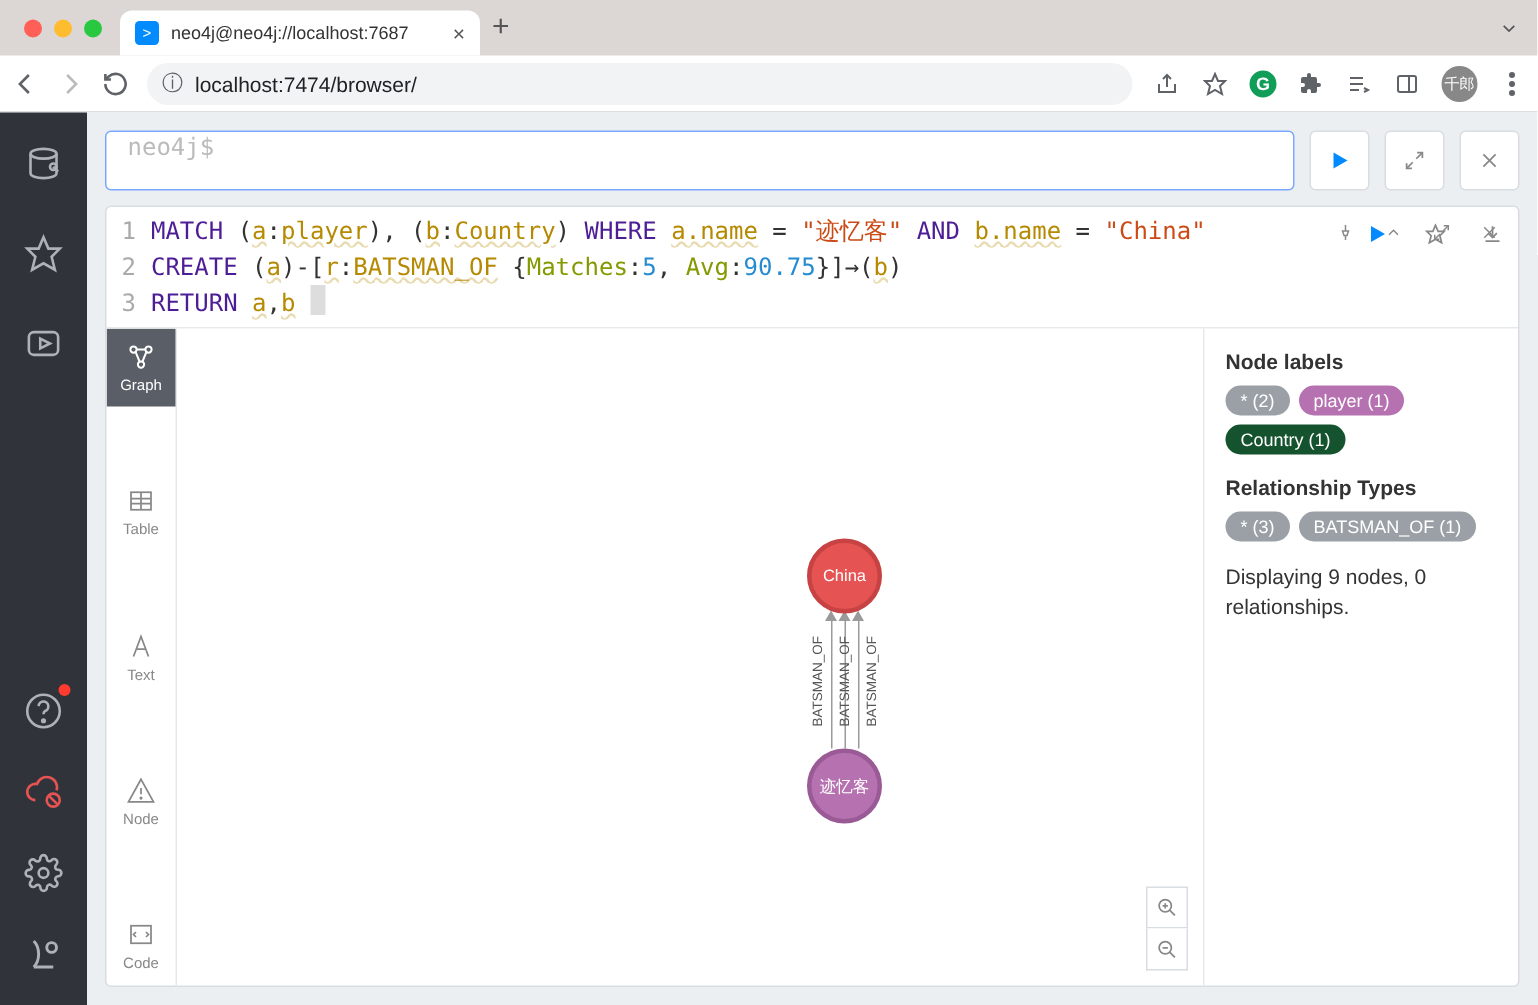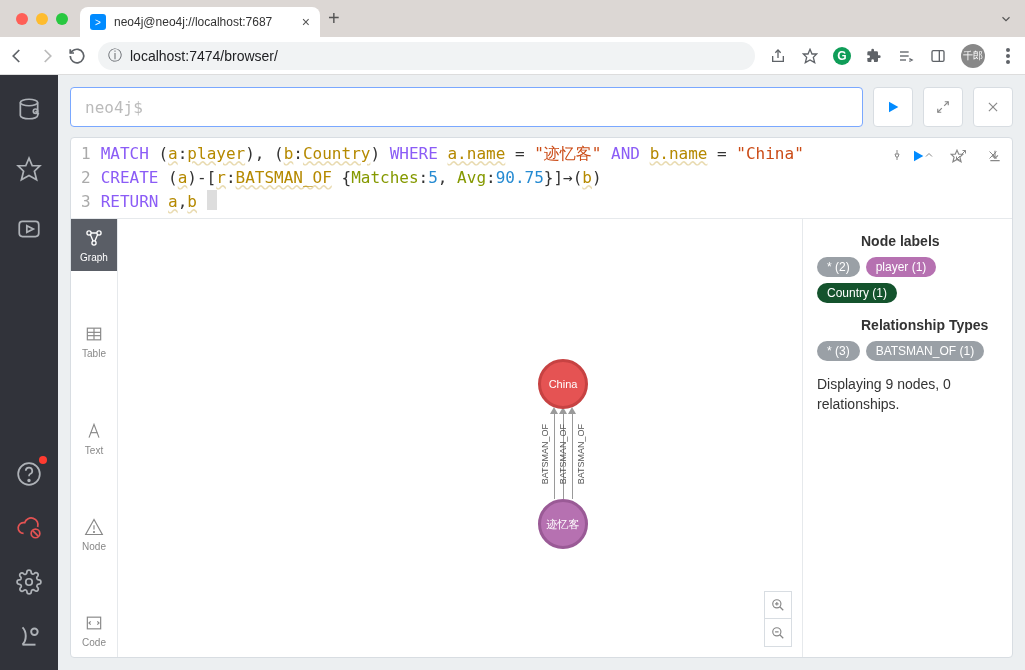--- a/index.html
+++ b/index.html
@@ -37,36 +37,36 @@
 .neo-sidebar .sb-bottom { margin-top:auto; display:flex; flex-direction:column; align-items:center; gap:22px; padding-bottom:18px; }
 .dot-red { position:absolute; top:-2px; right:-2px; width:8px; height:8px; background:#ff3b30; border-radius:50%; }
 .sb-icn svg { stroke:#aeb2b7; }
 .sb-icn.red svg { stroke:#e55353; }
 
 
 .content { flex:1; background:#eceff1; padding:12px; display:flex; flex-direction:column; gap:10px; overflow:hidden; }
 
 
 .query-strip { display:flex; gap:10px; }
-.query-input { flex:1; background:#fff; border:1px solid #7aa8ff; border-radius:4px; height:40px; display:flex; align-items:center; padding:0 14px; }
+.query-input { flex:1; background:#fff; border:1px solid #7aa8ff; border-radius:4px; height:40px; display:flex; padding:0 14px; }
 .query-input .prompt { font-family: "Menlo","Consolas",monospace; font-size:16px; color:#bbb; }
 .sq-btn { width:40px; height:40px; background:#fff; border:1px solid #d8dde2; border-radius:4px; display:flex; align-items:center; justify-content:center; cursor:pointer; color:#888; }
 .sq-btn.play svg { fill:#018bff; }
 
 
 .frame { background:#fff; border:1px solid #d8dde2; border-radius:4px; flex:1; display:flex; flex-direction:column; overflow:hidden; position:relative; }
 .frame-head { height:22px; display:flex; justify-content:flex-end; align-items:center; gap:18px; padding:0 12px; color:#888; position:absolute; top:6px; right:0; z-index:3;}
 .frame-head .h-icn { width:14px; height:14px; cursor:pointer; display:flex; align-items:center; justify-content:center; font-size:12px; }
 
 
 .editor-wrap { border-bottom:1px solid #e6e9ec; position:relative; }
 .editor { display:flex; font-family:"Menlo","Consolas",monospace; font-size:16px; line-height:24px; padding:4px 0; }
 .gutter { color:#aaa; text-align:right; padding:0 10px; user-select:none; }
 .code { white-space:pre; flex:1; color:#333; }
-.code .kw { color:#8b5cf6; }
+.code .kw { color:#4c1d95; }
 .code .lbl { color:#b58900; text-decoration: underline wavy rgba(181,137,0,.3); }
 .code .str { color:#cb4b16; }
 .code .num { color:#268bd2; }
 .code .prop { color:#859900; }
 .editor-actions { position:absolute; right:10px; top:10px; display:flex; gap:24px; align-items:center; color:#888; }
 .editor-actions .play svg{ fill:#018bff; }
 .editor-actions .ea { cursor:pointer; }
 .cursor-block{display:inline-block;width:10px;height:20px;background:#ddd;vertical-align:-3px;}
 
 
@@ -83,21 +83,21 @@
 .rel-line { position:absolute; width:1px; background:#9a9a9a; }
 .rel-lbl { position:absolute; font-size:9px; color:#555; writing-mode:vertical-rl; transform:rotate(180deg); }
 .arrow-head { position:absolute; width:0;height:0;border-left:4px solid transparent;border-right:4px solid transparent;border-bottom:7px solid #9a9a9a; }
 
 .zoom-ctrl { position:absolute; bottom:10px; right:10px; display:flex; flex-direction:column; background:none; }
 .zoom-ctrl .zbtn { width:28px; height:28px; border:1px solid #d8dde2; background:#fff; display:flex; align-items:center; justify-content:center; cursor:pointer; color:#888; font-size:14px; }
 
 
 .overview { width:210px; border-left:1px solid #e6e9ec; padding:14px 14px; font-size:14px; color:#333; overflow:auto; }
 .overview .ov-head { display:flex; justify-content:space-between; align-items:center; font-size:17px; margin-bottom:14px; }
-.overview h4 { font-size:14px; font-weight:600; margin-bottom:8px;margin-left:44px; }
+.overview h4 { font-size:14px; font-weight:600; margin-bottom:8px; }
 .chips { display:flex; flex-wrap:wrap; gap:6px; margin-bottom:14px; }
 .chip { padding:3px 10px; border-radius:12px; font-size:12px; color:#fff; cursor:pointer; }
 .chip.grey { background:#9aa0a6; }
 .chip.pink { background:#b671b1; }
 .chip.red { background:#14532d; }
 .ov-foot { font-size:14px; color:#333; line-height:1.4; }
 
 svg { display:block; }
 </style>
 </head>

